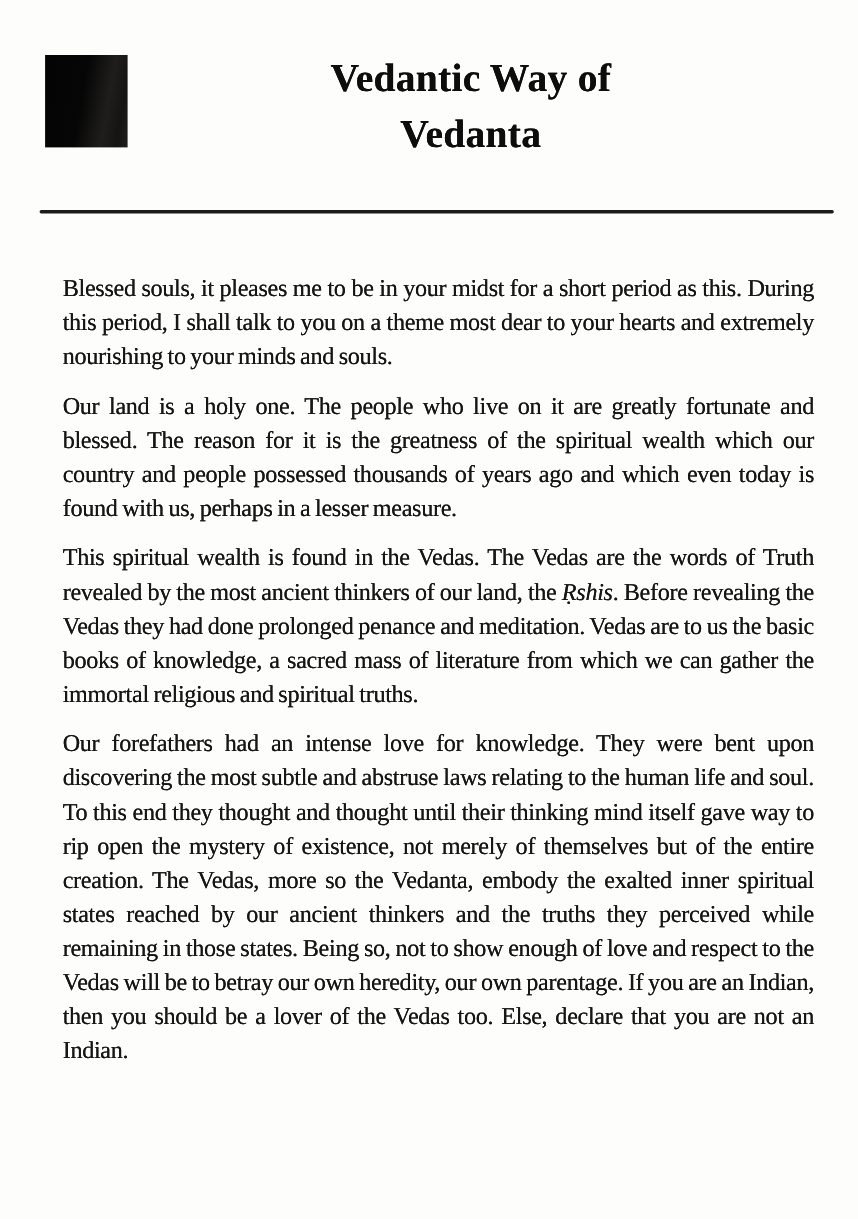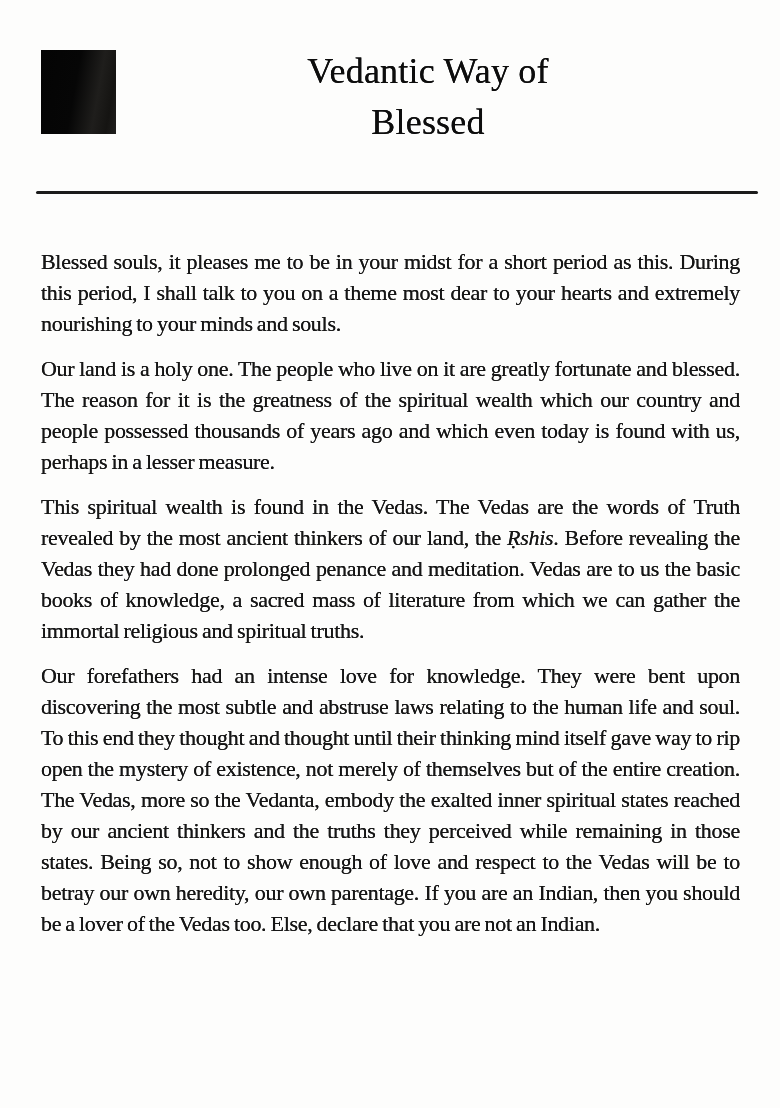--- a/index.html
+++ b/index.html
@@ -28,21 +28,21 @@
   .ornament-block {
     width: 75px;
     height: 84px;
     margin-top: 4px;
     background: linear-gradient(100deg, #040404 0%, #060606 45%, #1f1e1c 72%, #151412 88%, #201f1d 100%);
     flex: 0 0 auto;
   }
   .page-title {
     flex: 1 1 auto;
     text-align: center;
-    font-weight: normal;
+    font-weight: bold;
     font-size: 36px;
     line-height: 51px;
     letter-spacing: 0.2px;
     color: #0d0d0d;
     text-shadow: 0 0 0.5px currentColor;
   }
   .page-title .title-line { display: block; }
   .header-divider {
     position: absolute;
     top: 191px;
@@ -52,42 +52,42 @@
     background: #1b1b1b;
     border-radius: 2px;
   }
   .body-text {
     position: absolute;
     top: 246px;
     left: 41px;
     width: 699px;
   }
   .body-text p {
-    margin: 0 0 14px 0;
+    margin: 0 0 14px 16px;
     font-size: 22px;
     line-height: 31px;
     text-align: justify;
     letter-spacing: -0.3px;
     word-spacing: -1px;
     text-shadow: 0 0 0.4px currentColor;
   }
   .body-text p.continued {
     text-align-last: justify;
   }
   .body-text em { font-style: italic; }
 </style>
 </head>
 <body>
 
 <div class="book-page">
   <div class="chapter-header">
     <div class="ornament-block"></div>
     <div class="page-title">
       <span class="title-line">Vedantic Way of</span>
-      <span class="title-line">Blessed</span>
+      <span class="title-line">Vedanta</span>
     </div>
   </div>
   <div class="header-divider"></div>
   <div class="body-text">
       <p><span>Blessed souls, it pleases me to be in your midst for a short period as this. During this period, I shall talk to you on a theme most dear to your hearts and extremely nourishing to your minds and souls.</span></p>
       <p><span>Our land is a holy one. The people who live on it are greatly fortunate and blessed. The reason for it is the greatness of the spiritual wealth which our country and people possessed thousands of years ago and which even today is found with us, perhaps in a lesser measure.</span></p>
       <p><span>This spiritual wealth is found in the Vedas. The Vedas are the words of Truth revealed by the most ancient thinkers of our land, the </span><em>Ṛshis</em><span>. Before revealing the Vedas they had done prolonged penance and meditation. Vedas are to us the basic books of knowledge, a sacred mass of literature from which we can gather the immortal religious and spiritual truths.</span></p>
       <p><span>Our forefathers had an intense love for knowledge. They were bent upon discovering the most subtle and abstruse laws relating to the human life and soul. To this end they thought and thought until their thinking mind itself gave way to rip open the mystery of existence, not merely of themselves but of the entire creation. The Vedas, more so the Vedanta, embody the exalted inner spiritual states reached by our ancient thinkers and the truths they perceived while remaining in those states. Being so, not to show enough of love and respect to the Vedas will be to betray our own heredity, our own parentage. If you are an Indian, then you should be a lover of the Vedas too. Else, declare that you are not an Indian.</span></p>
     </div>
 </div>

